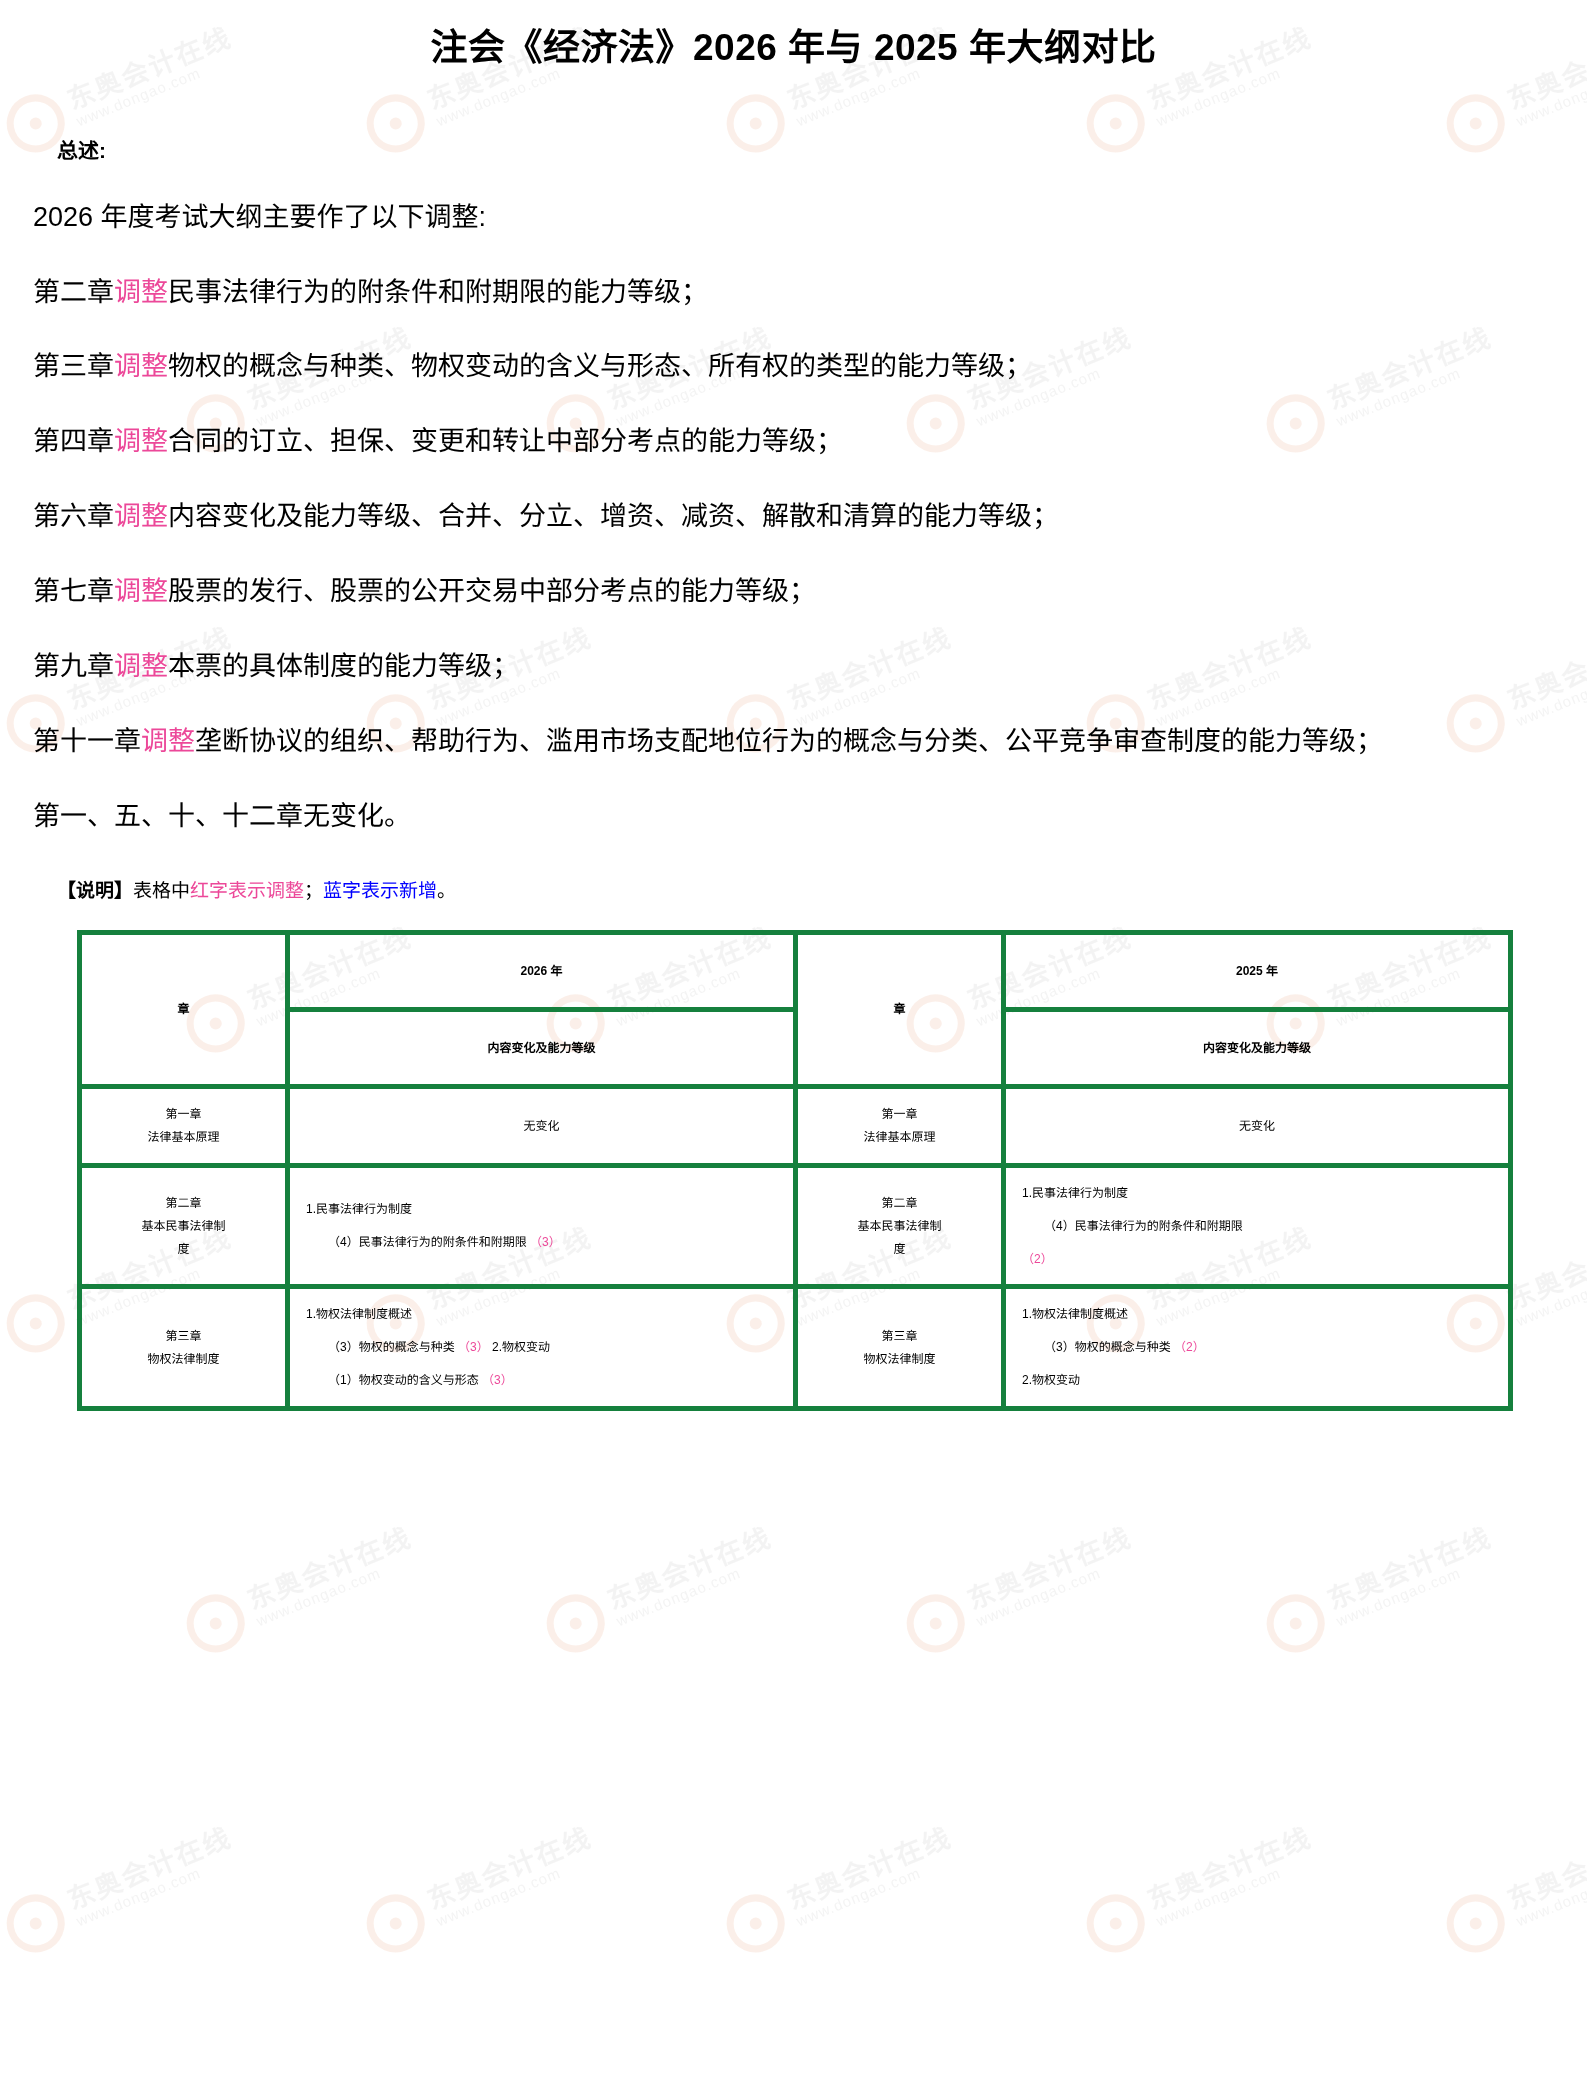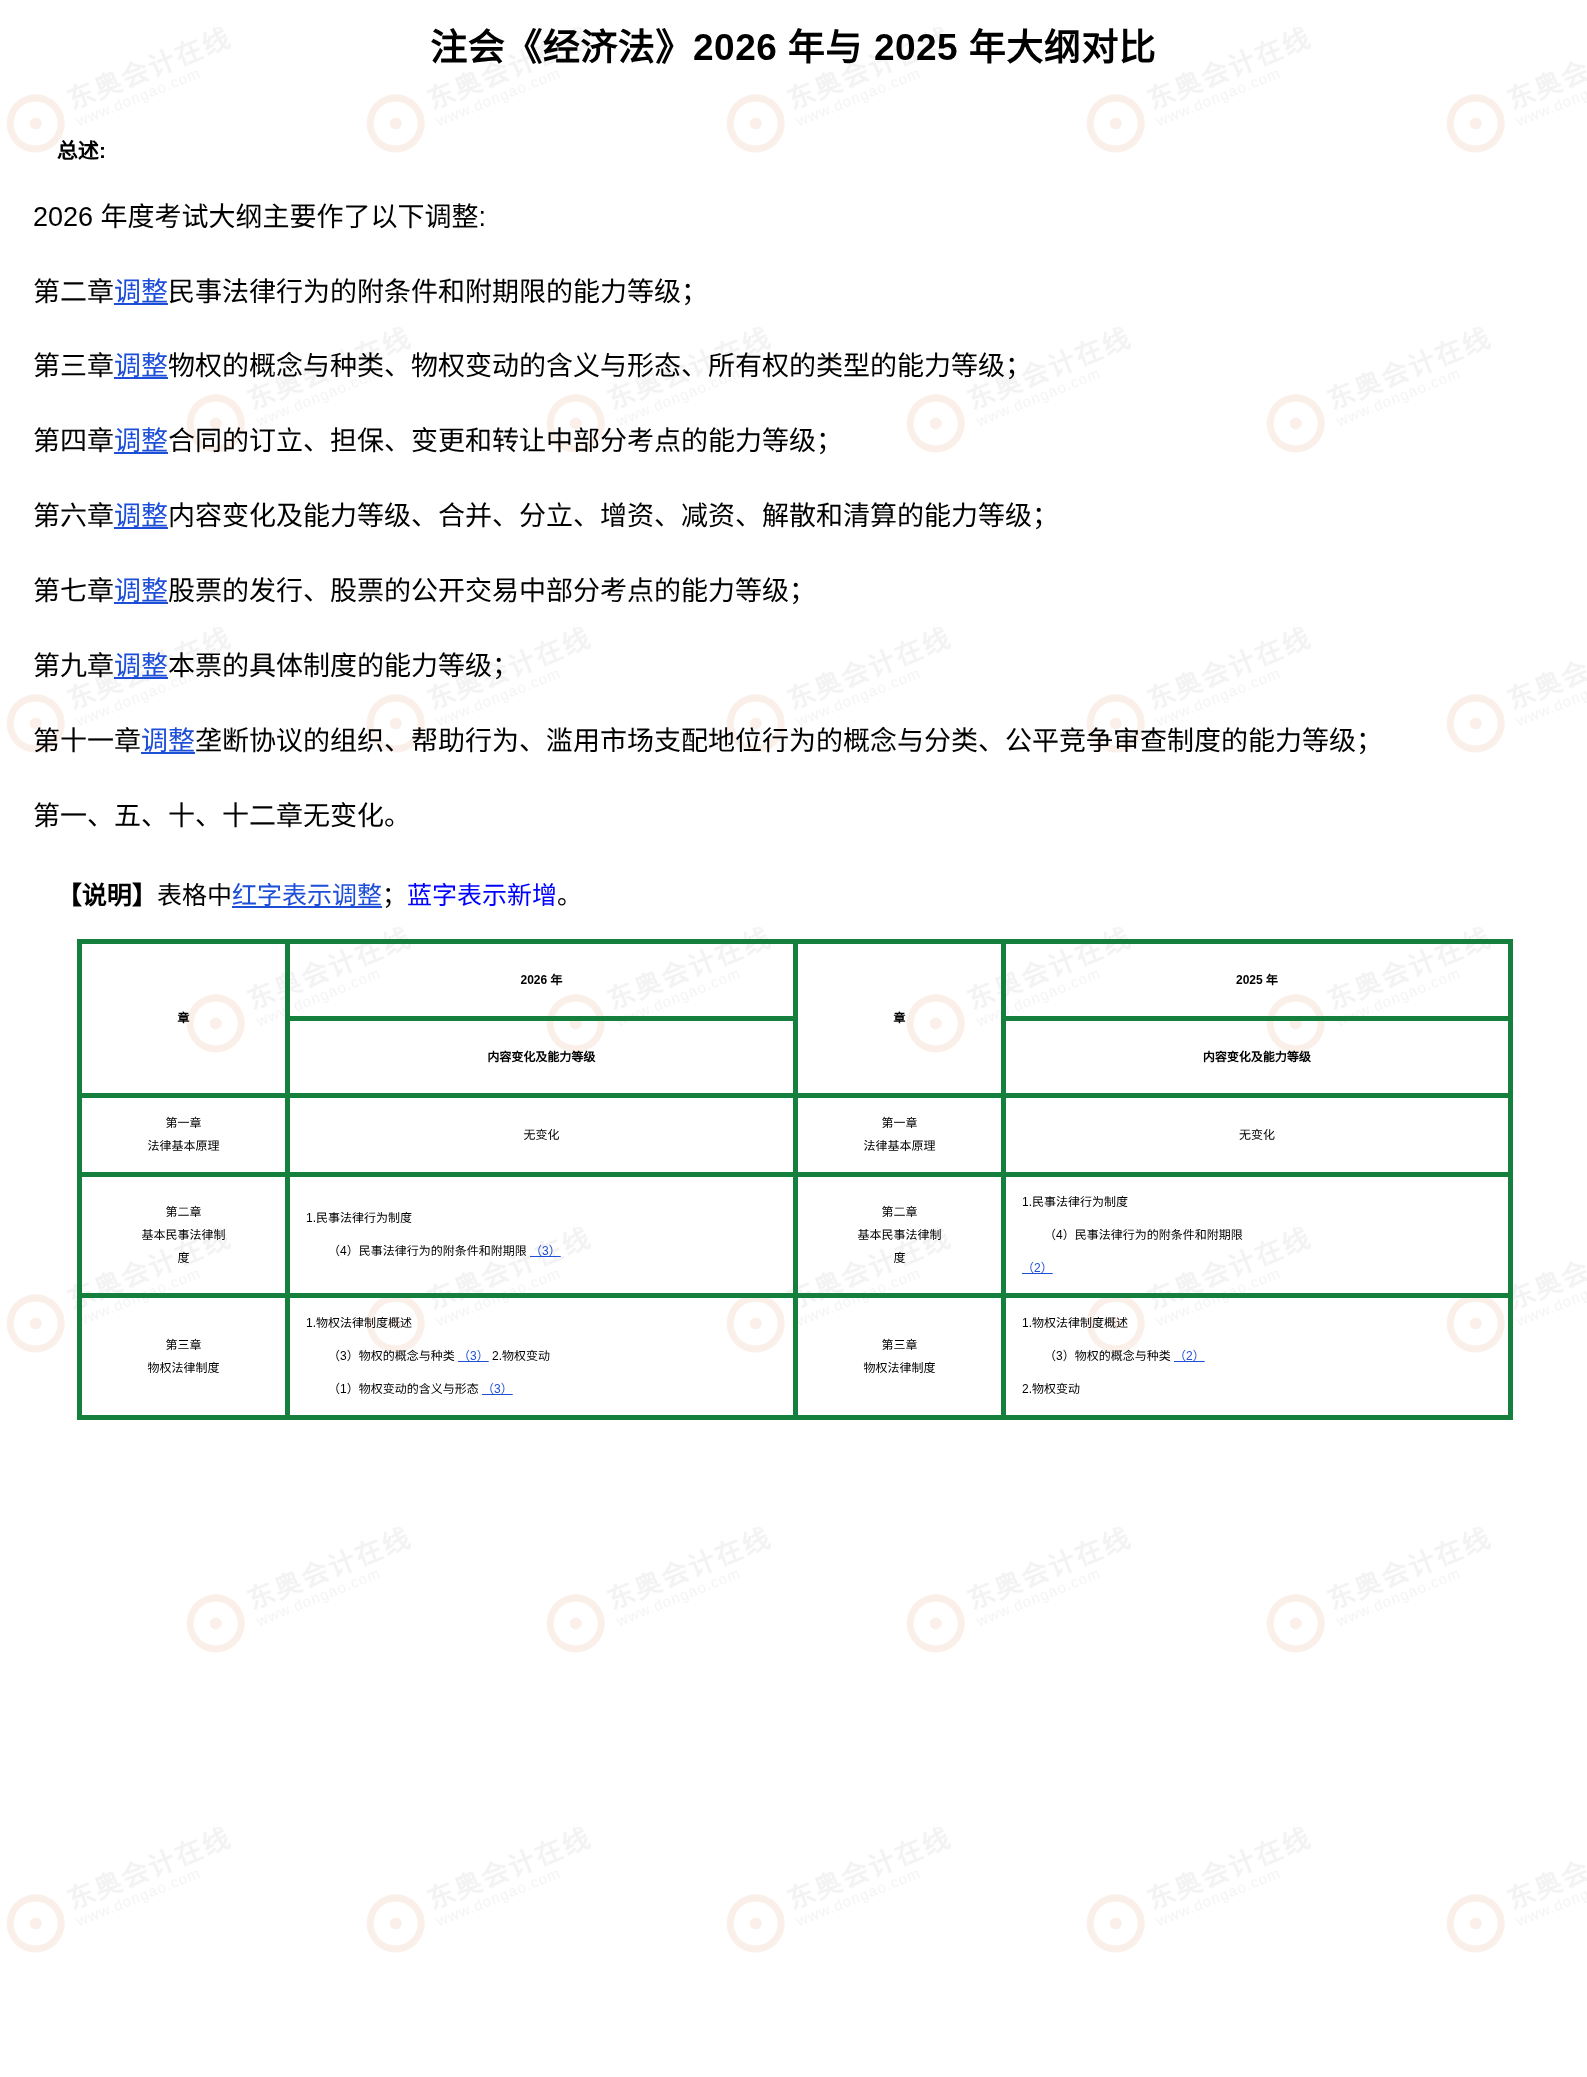--- a/index.html
+++ b/index.html
@@ -96,25 +96,25 @@
     margin: 60px 0 0 57px;
   }
 
   .para {
     font-size: 27px;
     line-height: 1.55;
     margin: 33px 0 0 33px;
     padding-right: 64px;
   }
 
-  .red { color: #1d4ed8; text-decoration: underline; }
+  .red { color: #ec4899; }
   .blue { color: #0000ff; }
 
   .note {
-    font-size: 25px;
+    font-size: 19px;
     margin: 38px 8px 0 57px;
   }
   .note .note-tag { font-weight: bold; }
 
   
   table.cmp {
     border-collapse: collapse;
     table-layout: fixed;
     margin: 28px 0 0 77px;
     width: 1431px;

